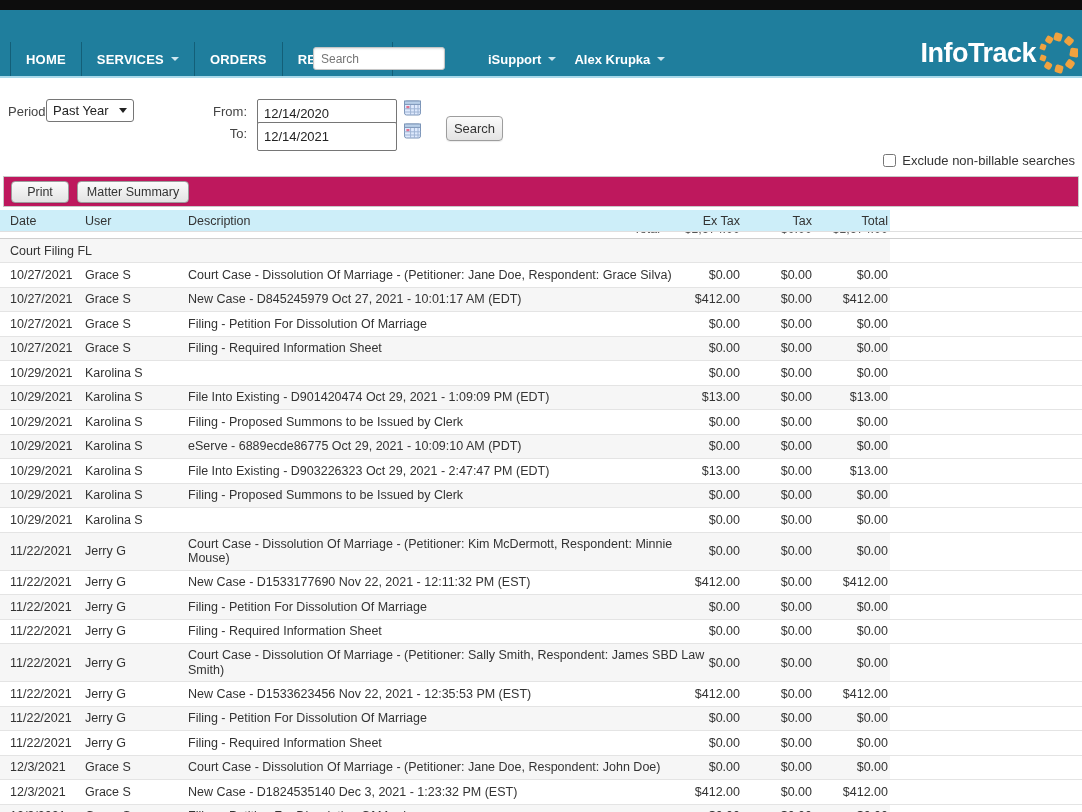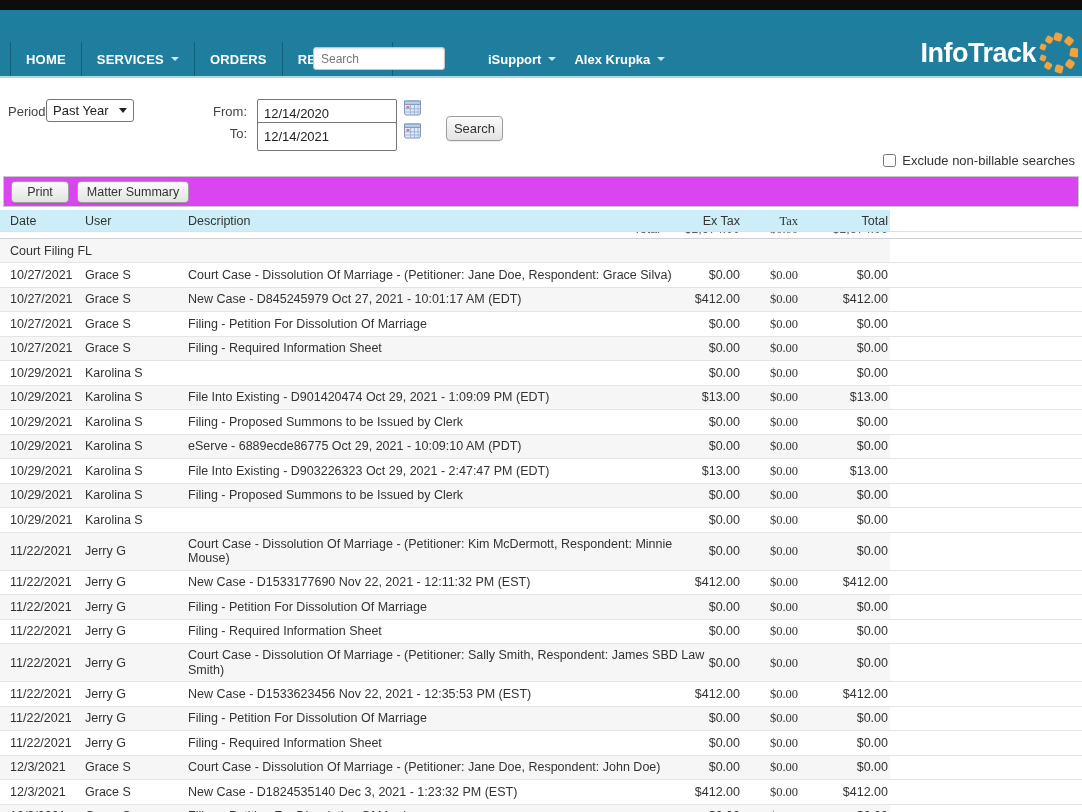--- a/index.html
+++ b/index.html
@@ -54,33 +54,33 @@
 
   
   .summary-row { position:absolute; left:0; top:150px; width:1082px; height:26px; }
   .summary-title { position:absolute; left:8px; top:2px; font-size:15px; color:#333; }
   .exclude-wrap { position:absolute; right:7px; top:3px; display:flex; align-items:center; gap:6px; }
   .exclude-wrap input { width:13px; height:13px; margin:0; }
   .exclude-wrap label { font-size:13px; color:#333;text-align:center; }
 
   
   .toolbar { position:absolute; left:3px; top:176px; width:1076px; height:31px;
-    background:#d946ef; border:1px solid #c8c8c8; }
+    background:#be185d; border:1px solid #c8c8c8; }
   .toolbar .btn { position:absolute; top:4px; height:22px; font-size:12.5px; }
   .print-btn { left:7px; width:58px; }
   .matter-btn { left:73px; width:112px; }
 
   
   .table { position:absolute; left:0; top:210px; width:1082px; }
   .thead { position:relative; height:22px; border-bottom:1px solid #e0e0e0;
     background:linear-gradient(#cdeef9,#cdeef9) no-repeat; background-size:890px 100%; }
   .th { position:absolute; top:50%; transform:translateY(-50%); font-size:12.5px; color:#333; }
   .th-date { left:10px; } .th-user { left:85px; } .th-desc { left:188px; }
   .num-r1 { right:342px; text-align:right; }  
-  .num-r2 { right:284px; text-align:right;font-family:Liberation Serif, serif; }  
+  .num-r2 { right:270px; text-align:right; }  
   .num-r3 { right:194px; text-align:right; }  
 
   .sliver { position:relative; height:7px; overflow:hidden; border-bottom:1px solid #cfcfcf; }
   .sliver span { position:absolute; top:-10px; font-size:12.5px; color:#555; }
   .sliver .lbl { left:188px; width:472px; text-align:right; }
 
   .section-row { position:relative; height:24px; line-height:24px; padding-left:10px;
     font-size:12.5px; color:#333; border-bottom:1px solid #e4e4e4;
     background:linear-gradient(#f6f6f6,#f6f6f6) no-repeat; background-size:890px 100%; }
 

